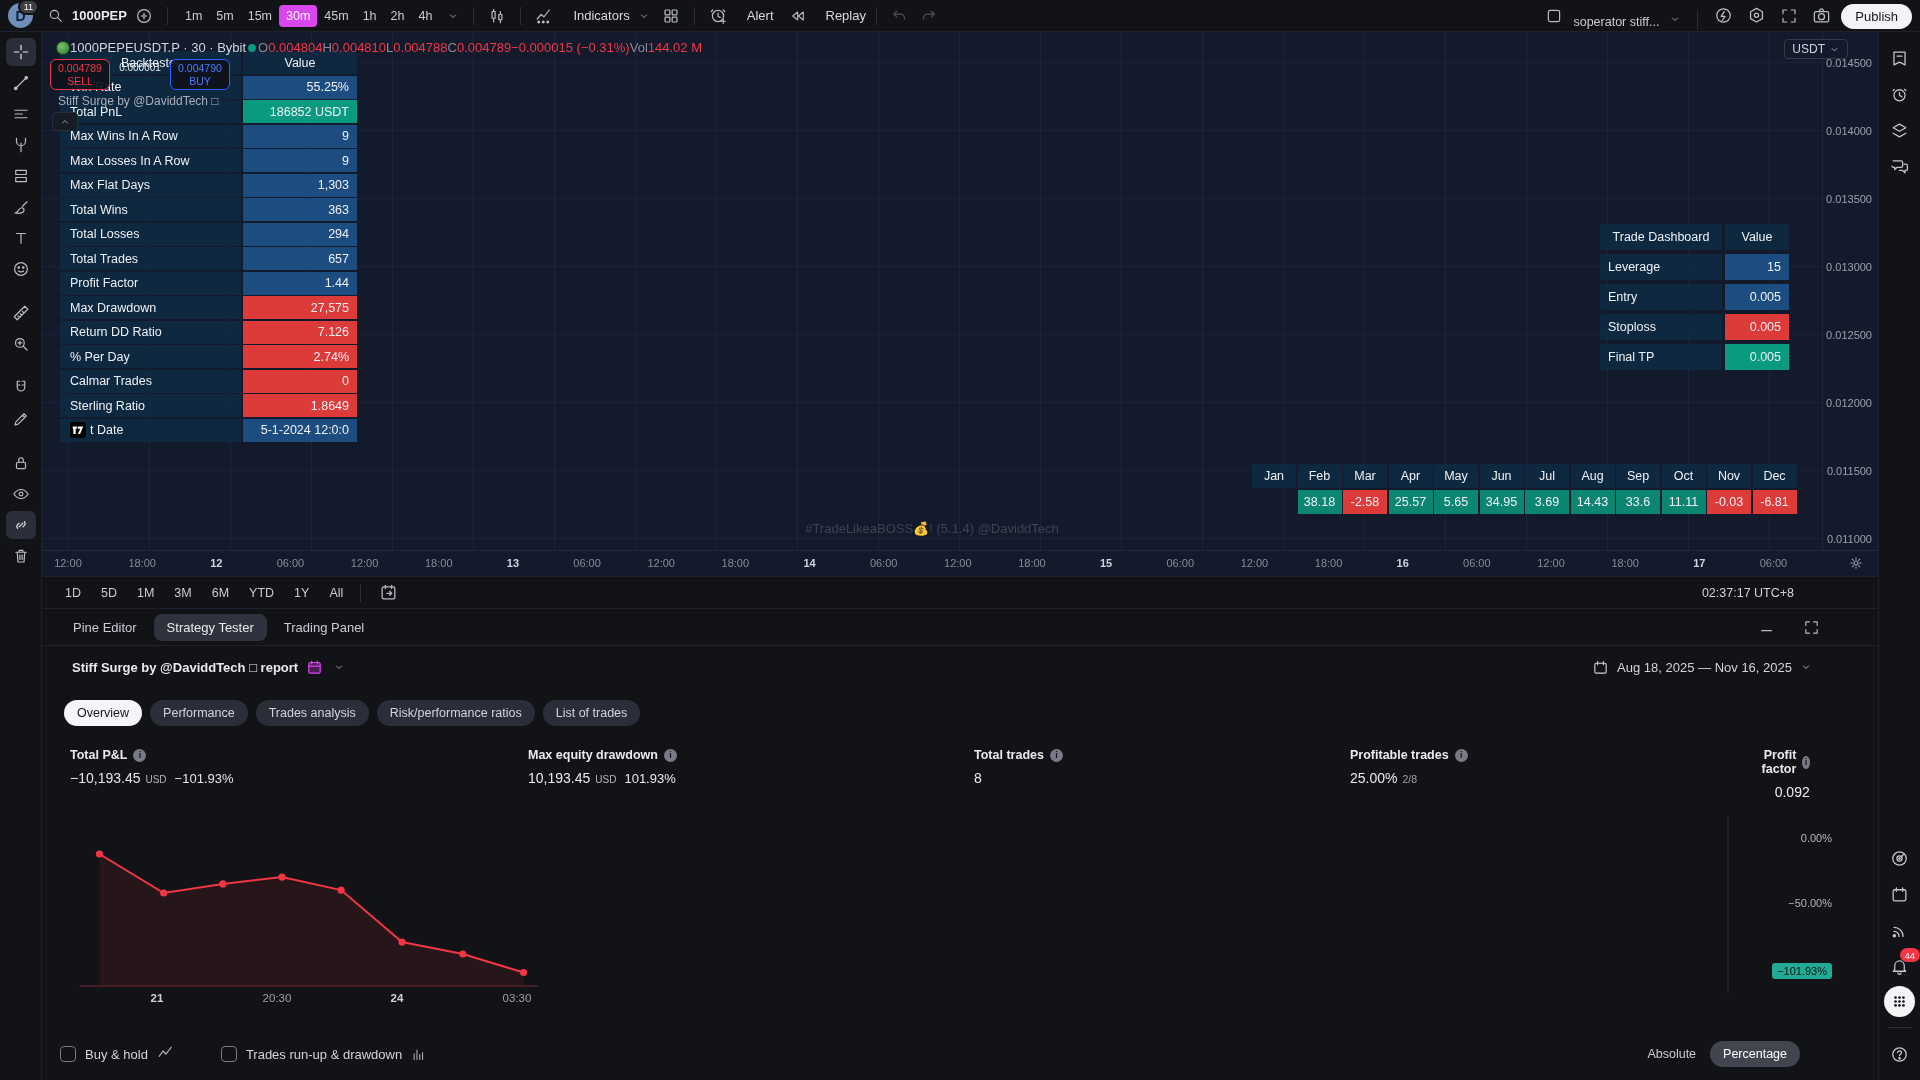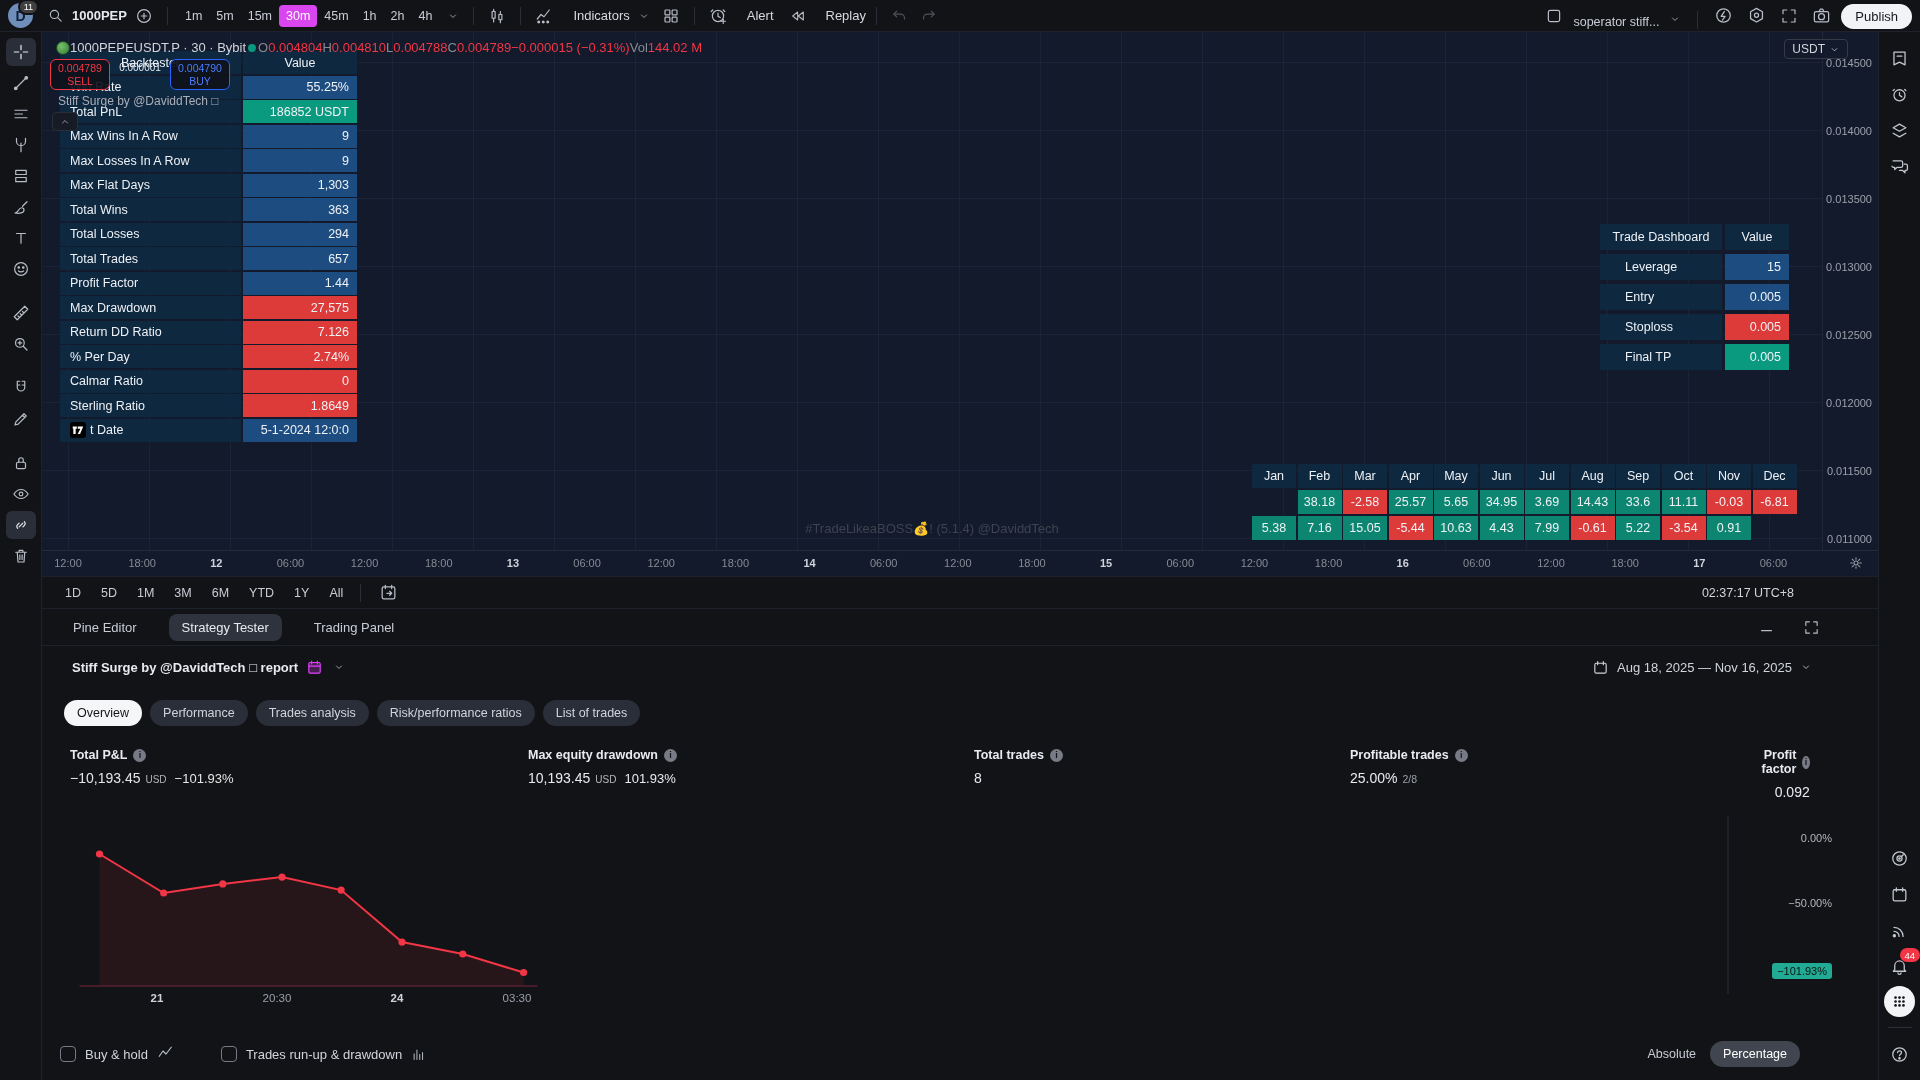--- a/index.html
+++ b/index.html
@@ -69,21 +69,21 @@
   .tone-blue{background:rgba(30,80,133,0.95)}
   .tone-teal{background:#0a9a80}
   .tone-red{background:#dd3a3a}
   .tone-green{background:#0a9a80}
   #backtester{position:absolute;left:18px;top:19px;z-index:1}
   #backtester .cellrow{grid-template-columns:181px 114px}
   #backtester .cell{height:23px}
   #dashboard{position:absolute;left:1558px;top:192px;z-index:2}
   #dashboard .cellrow{grid-template-columns:122px 64px;gap:3px;margin-bottom:4px}
   #dashboard .cell{height:26px}
-  #dashboard .cell.lab{padding-left:25px}
+  #dashboard .cell.lab{padding-left:8px}
   #monthly{position:absolute;left:1210px;top:432px;z-index:2}
   #monthly .mrow{display:grid;grid-template-columns:repeat(12,44px);gap:1.5px;margin-bottom:2px}
   #monthly .mc{height:24px;font-size:12.5px;display:flex;align-items:center;justify-content:center;color:#eef1f5}
   #monthly .mh{background:rgba(14,41,66,0.94)}
   #monthly .mpos{background:#0d8671}
   #monthly .mneg{background:#dd3a3a}
   #watermark{position:absolute;left:700px;top:489px;width:380px;text-align:center;font-size:13px;color:#3d434f;z-index:0}
 
   
   #time-axis{height:26px;background:#131a2b;border-top:1px solid rgba(255,255,255,0.08);position:relative;flex:0 0 auto}
@@ -459,21 +459,21 @@
               </div>
               <div class="cellrow">
                 <div class="cell lab">Return DD Ratio</div>
                 <div class="cell val tone-red">7.126</div>
               </div>
               <div class="cellrow">
                 <div class="cell lab">% Per Day</div>
                 <div class="cell val tone-red">2.74%</div>
               </div>
               <div class="cellrow">
-                <div class="cell lab">Calmar Ratio</div>
+                <div class="cell lab">Calmar Trades</div>
                 <div class="cell val tone-red">0</div>
               </div>
               <div class="cellrow">
                 <div class="cell lab">Sterling Ratio</div>
                 <div class="cell val tone-red">1.8649</div>
               </div>
               <div class="cellrow">
                 <div class="cell lab"><span style="display: inline-flex; margin-right: 4px; background: rgb(0, 0, 0); border-radius: 3px; padding: 1px;">
                     <svg viewBox="0 0 24 24" width="14" height="14" fill="none" stroke="currentColor" stroke-width="1.6" stroke-linecap="round" stroke-linejoin="round">
                       <g fill="#fff" stroke="none">
@@ -528,34 +528,20 @@
                 <div class="mc mneg">-2.58</div>
                 <div class="mc mpos">25.57</div>
                 <div class="mc mpos">5.65</div>
                 <div class="mc mpos">34.95</div>
                 <div class="mc mpos">3.69</div>
                 <div class="mc mpos">14.43</div>
                 <div class="mc mpos">33.6</div>
                 <div class="mc mpos">11.11</div>
                 <div class="mc mneg">-0.03</div>
                 <div class="mc mneg">-6.81</div>
-              </div>
-              <div class="mrow">
-                <div class="mc mpos">5.38</div>
-                <div class="mc mpos">7.16</div>
-                <div class="mc mpos">15.05</div>
-                <div class="mc mneg">-5.44</div>
-                <div class="mc mpos">10.63</div>
-                <div class="mc mpos">4.43</div>
-                <div class="mc mpos">7.99</div>
-                <div class="mc mneg">-0.61</div>
-                <div class="mc mpos">5.22</div>
-                <div class="mc mneg">-3.54</div>
-                <div class="mc mpos">0.91</div>
-                <div class="mc"></div>
               </div>
             </div>
           <div id="watermark">#TradeLikeaBOSS💰! (5.1.4) @DaviddTech</div>
         </div>
 
         <div id="price-axis">
             <span class="pa-label" style="top: 25px;">0.014500</span>
             <span class="pa-label" style="top: 93px;">0.014000</span>
             <span class="pa-label" style="top: 161px;">0.013500</span>
             <span class="pa-label" style="top: 229px;">0.013000</span>
@@ -623,21 +609,21 @@
             <svg viewBox="0 0 24 24" width="19" height="19" fill="none" stroke="currentColor" stroke-width="1.6" stroke-linecap="round" stroke-linejoin="round">
               <rect x="4" y="5" width="16" height="15" rx="2"></rect>
               <path d="M8 3v4M16 3v4M10 13h6M13.5 10.5L16 13l-2.5 2.5"></path>
             </svg>
           </span>
         <span id="clock">02:37:17 UTC+8</span>
       </div>
 
       <section id="panel">
         <div id="panel-tabs">
-          <span id="ptab-list" style="display:flex;gap:19px">
+          <span id="ptab-list" style="display:flex;gap:4px">
               <span class="ptab">Pine Editor</span>
               <span class="ptab active">Strategy Tester</span>
               <span class="ptab">Trading Panel</span>
             </span>
           <span id="panel-win">
             <span class="ibtn" id="ic-min">
                 <svg viewBox="0 0 24 24" width="17" height="17" fill="none" stroke="currentColor" stroke-width="1.6" stroke-linecap="round" stroke-linejoin="round">
                   <path d="M5 16.5h14"></path>
                 </svg>
               </span>

